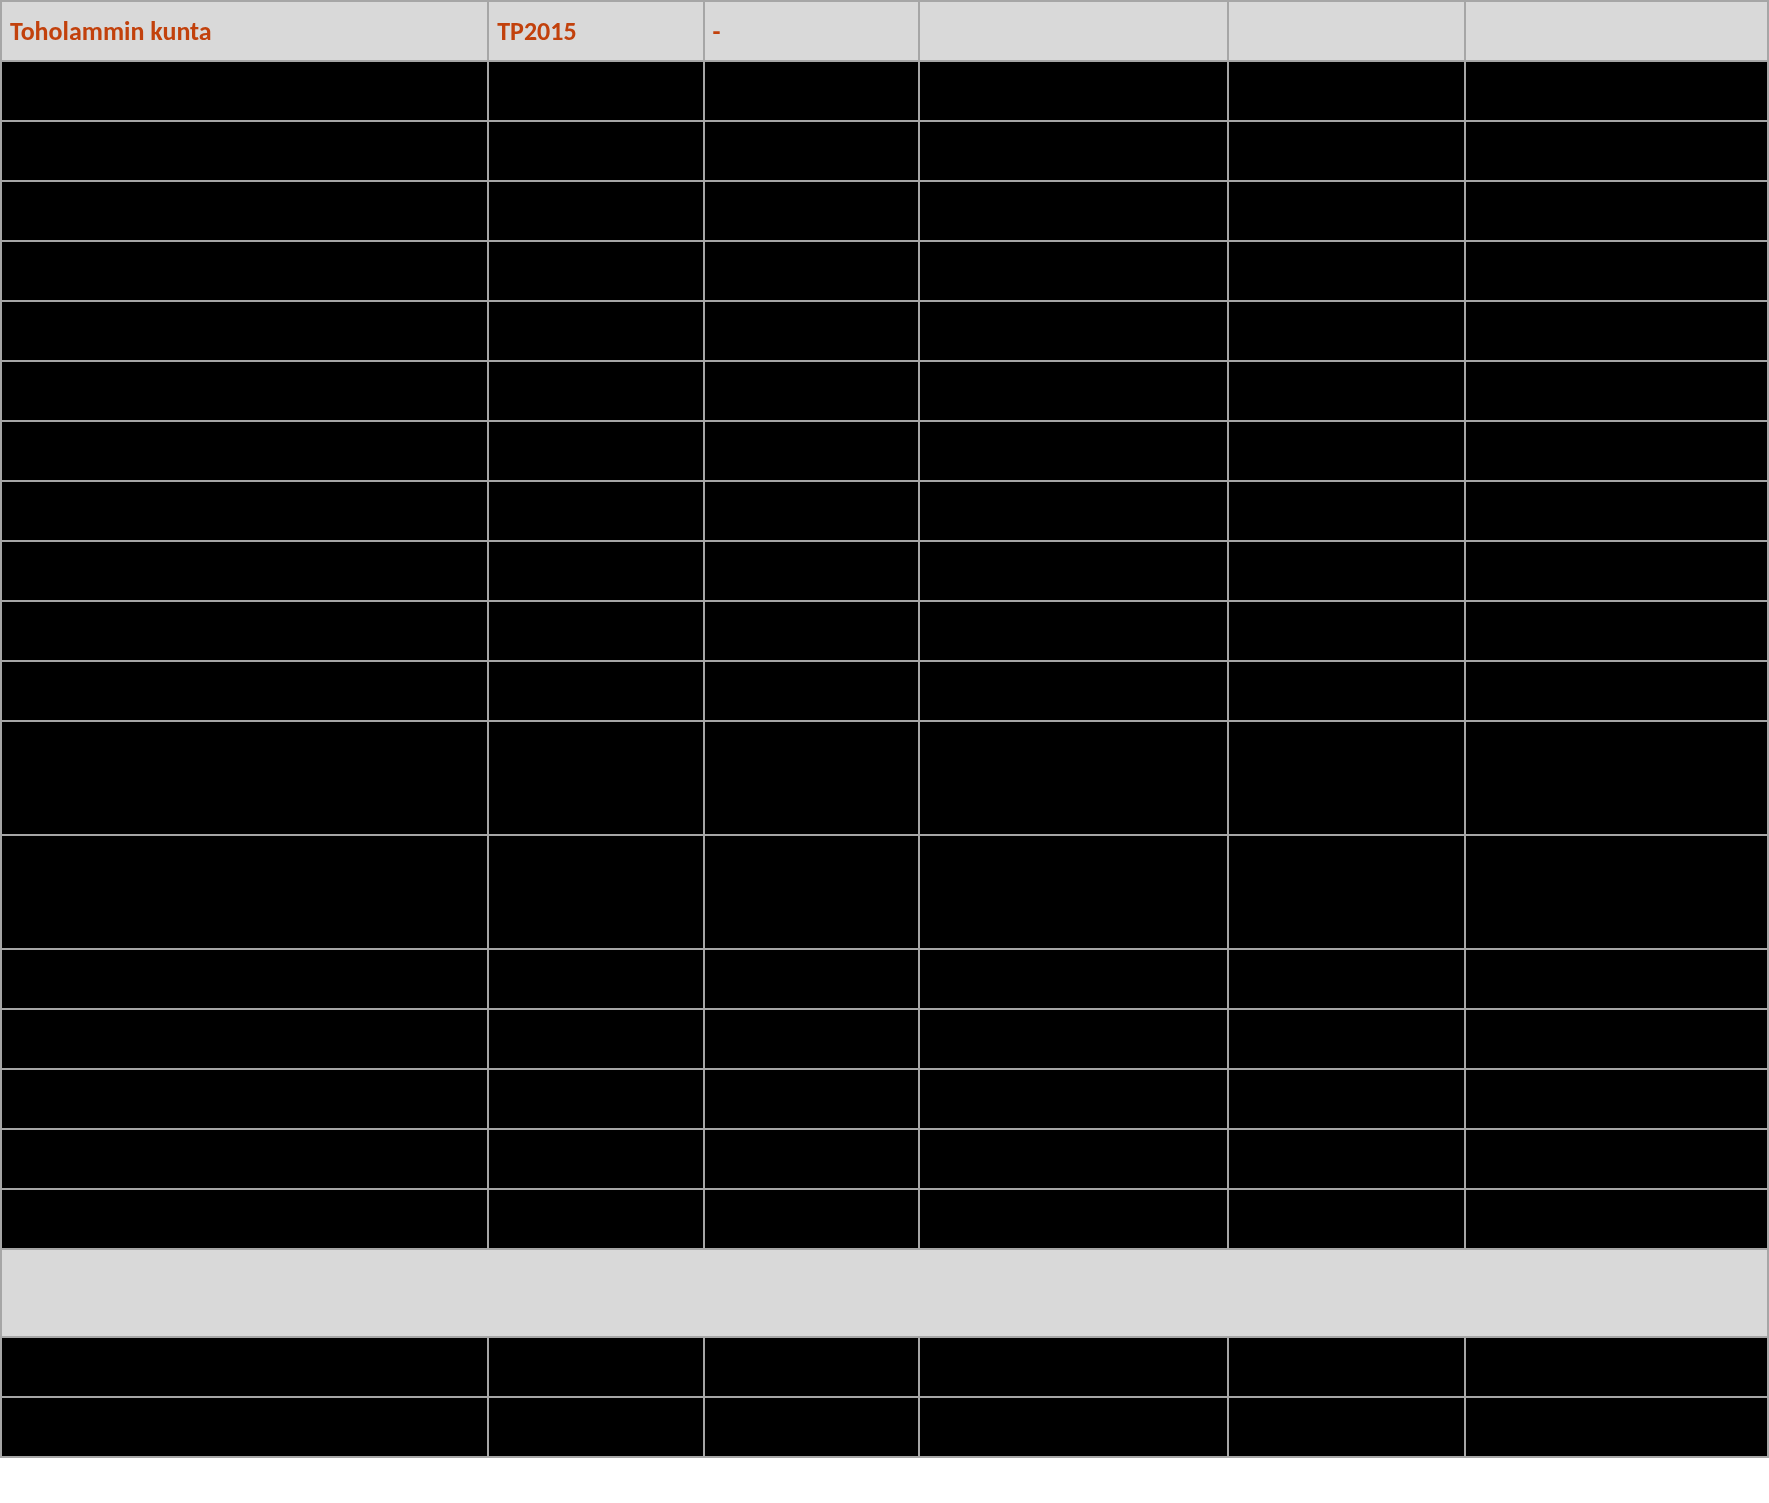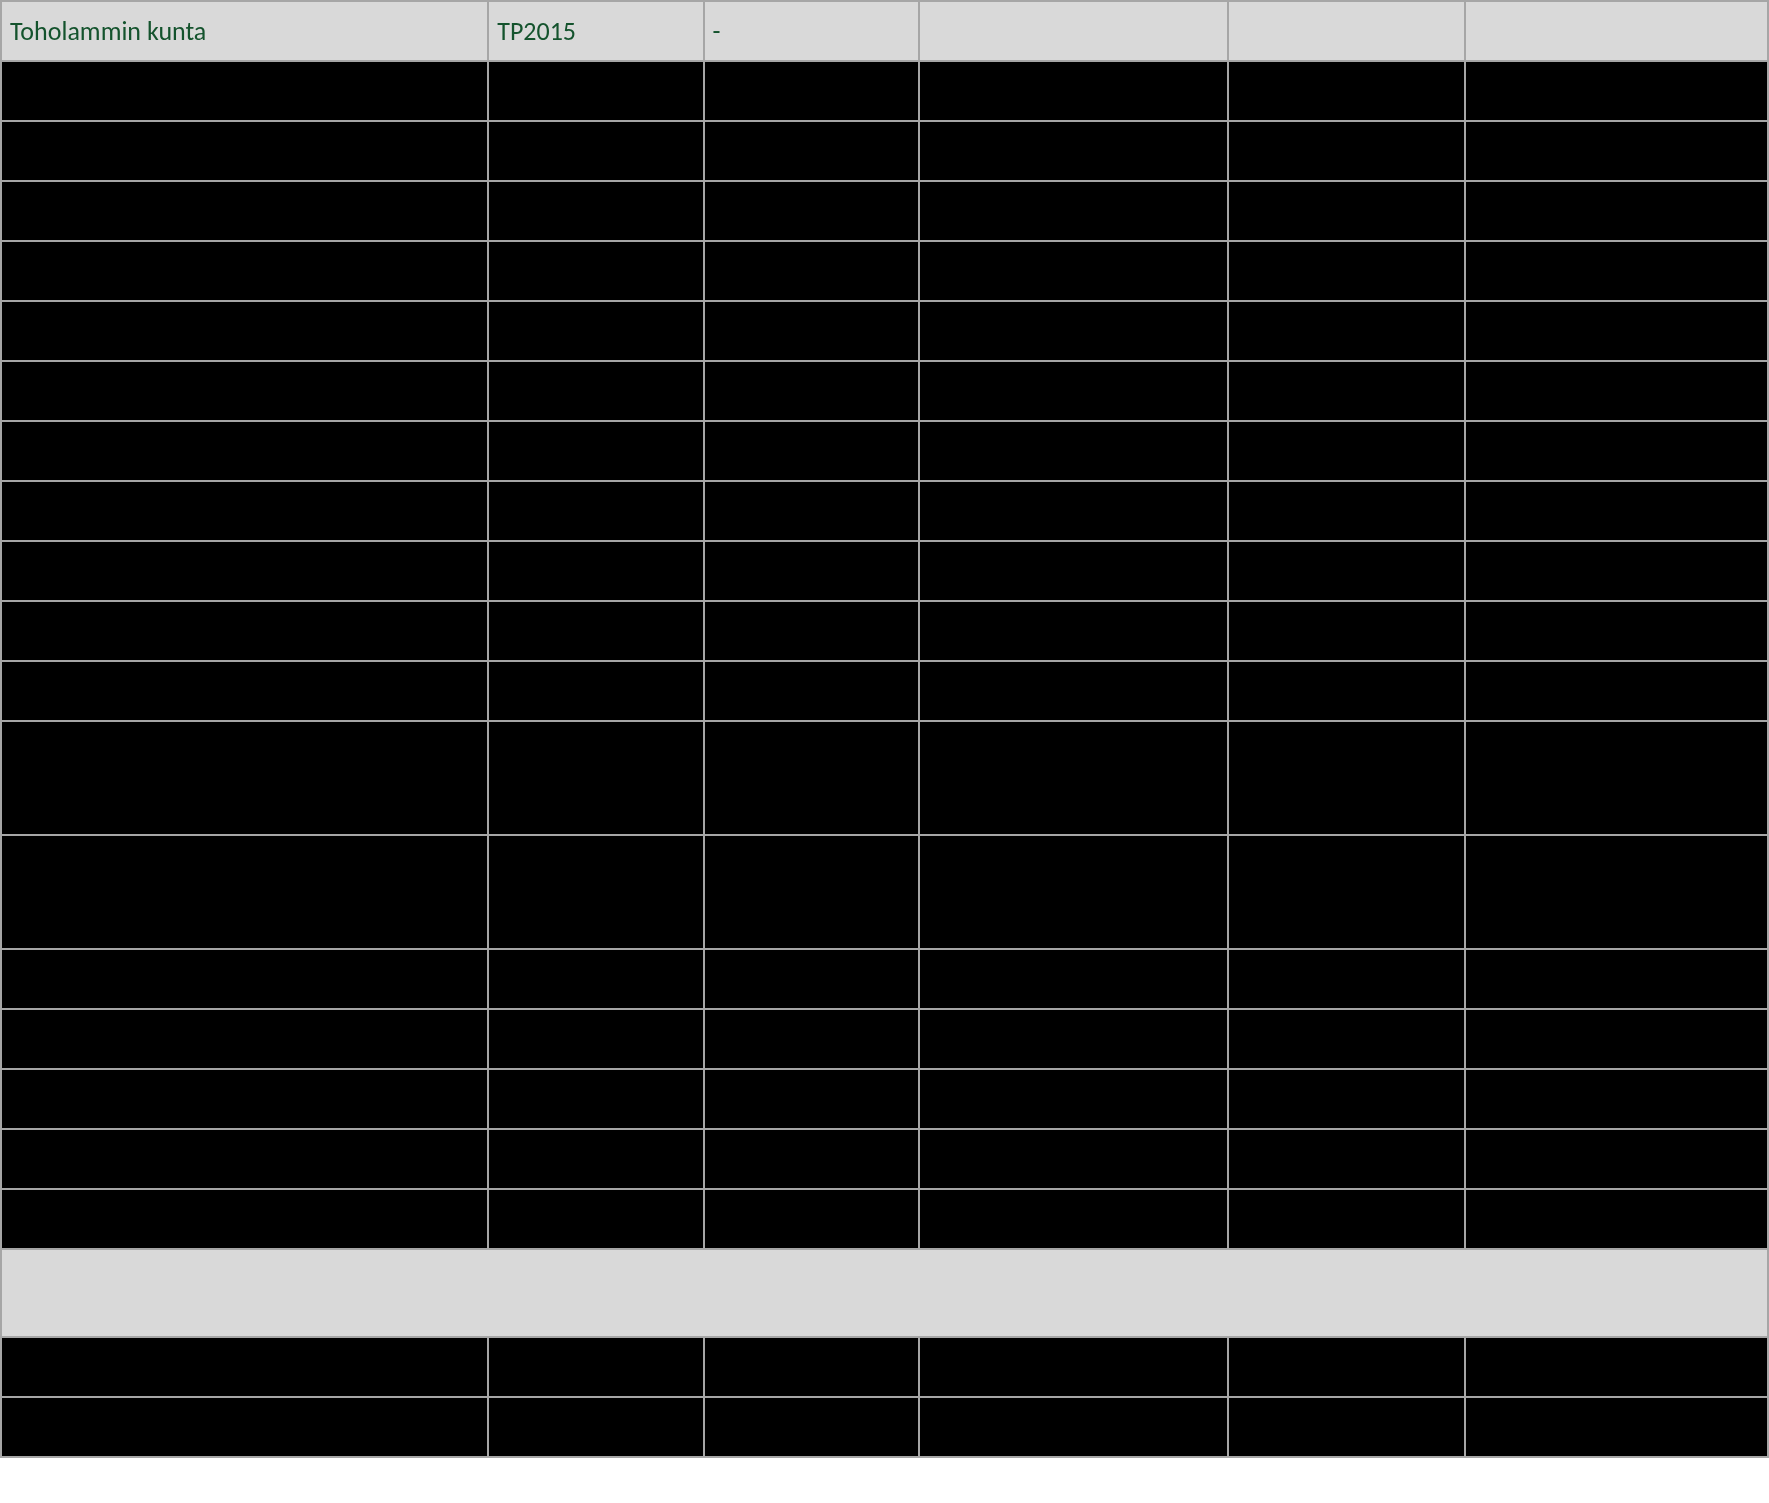--- a/index.html
+++ b/index.html
@@ -2,21 +2,21 @@
 <html><head>
 <meta charset="utf-8">
 <style>
   html,body{margin:0;padding:0;background:#fff;font-family:Calibri,Arial,sans-serif;font-size:26px;color:#000;}
   .page{width:1769px;box-sizing:border-box;}
   table{border-collapse:collapse;width:100%;table-layout:fixed;}
   table,th,td{border:2px solid #a6a6a6;}
   td{background:#000;height:58px;padding:0 8px;vertical-align:middle;}
   td.label{text-align:left;}
   td.num{text-align:right;}
-  tr.header td{background:#d9d9d9;color:#14532d;font-weight:normal;margin-top:48px;}
+  tr.header td{background:#d9d9d9;color:#c2410c;font-weight:bold;margin-top:48px;}
   tr.tall td{height:112px;}
   tr.spacer td{background:#d9d9d9;height:86px;}
   col.c0{width:466px;}
   col.c1{width:206px;}
   col.c2{width:206px;}
   col.c3{width:296px;}
   col.c4{width:226px;}
   col.c5{width:290px;}
 </style>
 </head>

